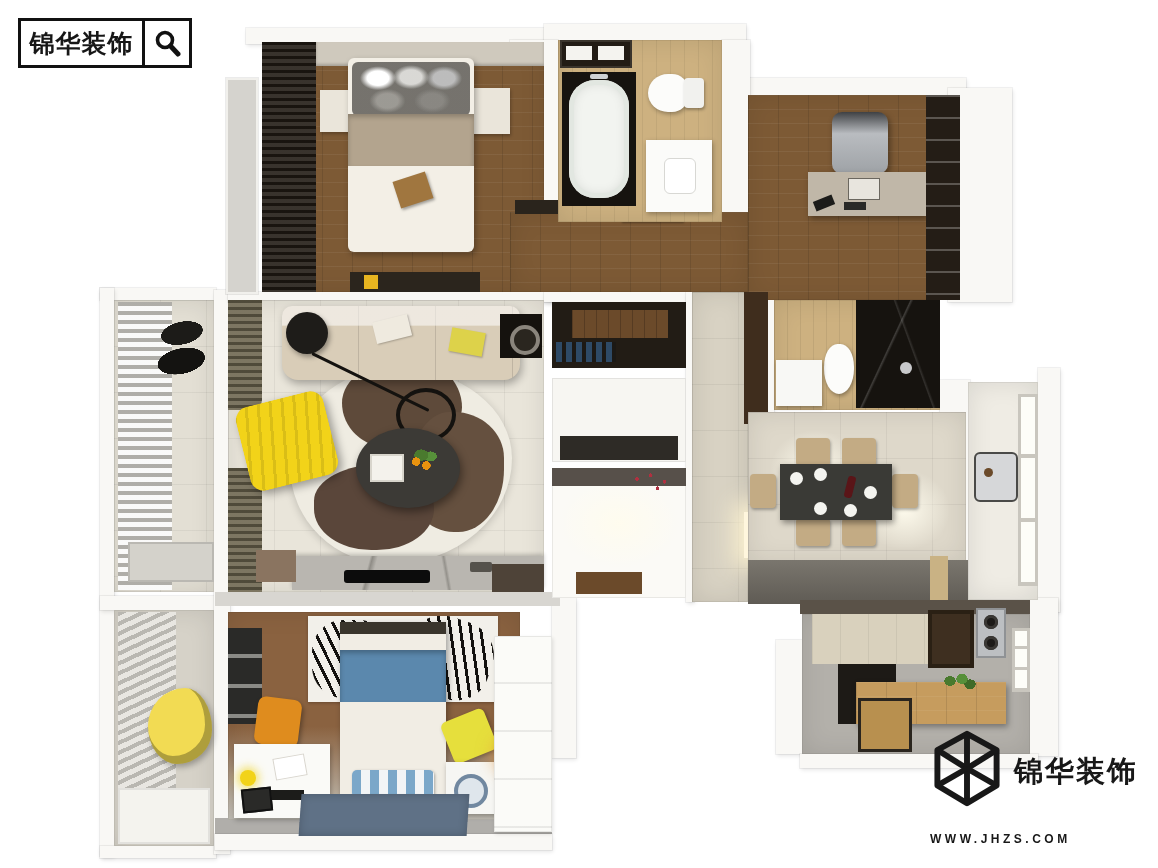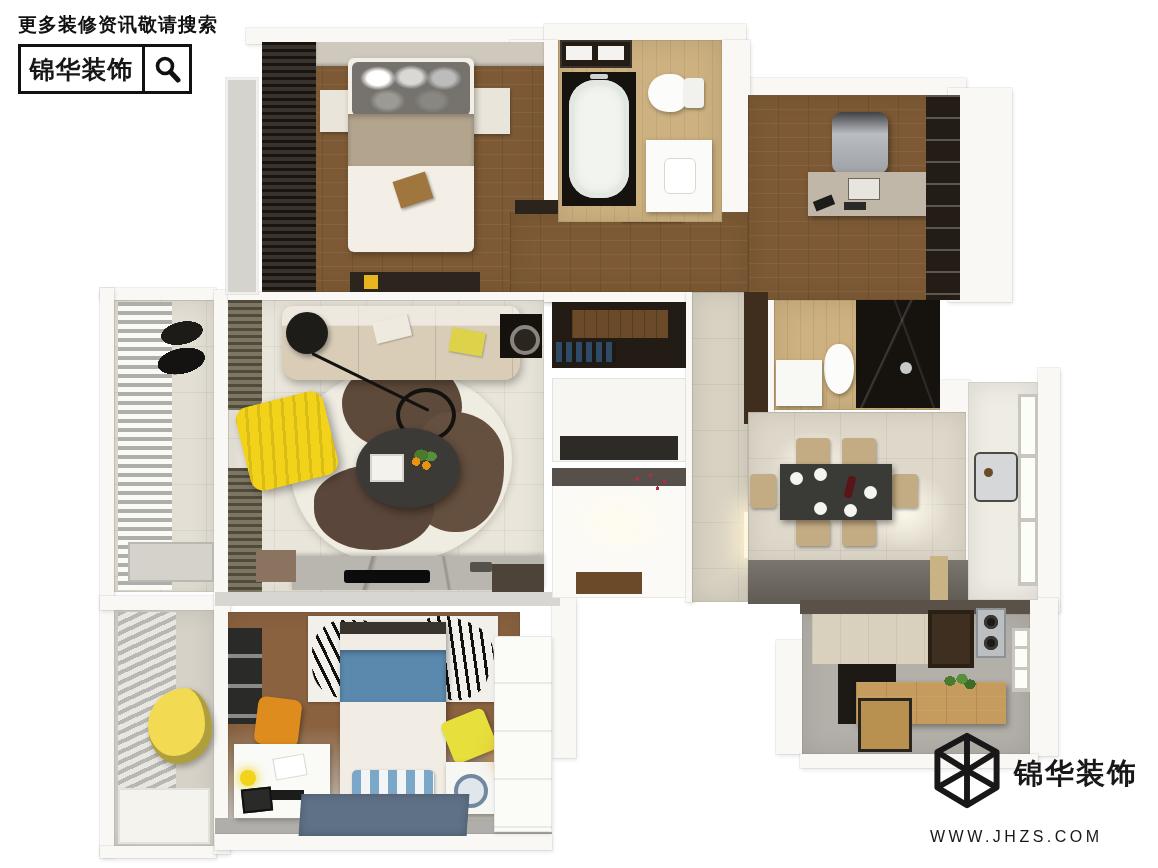--- a/index.html
+++ b/index.html
@@ -22,21 +22,21 @@
   .wm-line{font-size:19px;font-weight:bold;letter-spacing:1px;color:#111;}
   .wm-box{margin-top:6px;width:168px;height:44px;border:3px solid #111;display:flex;align-items:center;background:#fff;}
   .wm-brand{flex:1;text-align:center;font-size:25px;font-weight:bold;letter-spacing:1px;}
   .wm-mag{width:44px;height:100%;border-left:3px solid #111;display:flex;align-items:center;justify-content:center;}
   
   .logo{position:absolute;right:16px;bottom:22px;width:212px;}
   .logo-top{display:flex;align-items:center;}
   .logo-txt{margin-left:10px;font-weight:bold;color:#181818;}
   .logo-l1{font-size:29px;letter-spacing:2px;line-height:1.15;}
   .logo-l2{font-size:29px;letter-spacing:6px;line-height:1.15;}
-  .logo-url{margin-top:11px;font-size:16px;font-weight:normal;letter-spacing:3.5px;color:#181818;}
+  .logo-url{margin-top:17px;font-size:12px;font-weight:bold;letter-spacing:3.5px;color:#181818;}
 </style>
 </head>
 <body>
 
 <div class="a" style="left:0;top:0;width:1158px;height:868px;">
 
   <div class="w" style="left:246px;top:28px;width:318px;height:16px;"></div>
   <div class="w" style="left:544px;top:24px;width:202px;height:18px;"></div>
   <div class="w" style="left:734px;top:78px;width:232px;height:18px;"></div>
   <div class="w" style="left:948px;top:88px;width:64px;height:214px;"></div>
@@ -253,21 +253,20 @@
   <div class="a" style="left:858px;top:698px;width:48px;height:48px;background:#b8904f;border:3px solid #2a251e;"></div>
   <div class="a" style="left:938px;top:670px;width:40px;height:22px;background:
     radial-gradient(8px 7px at 30% 50%,#4a7a2e 70%,transparent 71%),
     radial-gradient(8px 7px at 60% 40%,#57903a 70%,transparent 71%),
     radial-gradient(8px 7px at 80% 65%,#3f6b28 70%,transparent 71%);"></div>
   <div class="a" style="left:1012px;top:628px;width:18px;height:64px;background:#fdfdf8;box-shadow:inset 0 0 0 3px #c9c6be;background-image:repeating-linear-gradient(180deg,transparent 0 18px,#c9c6be 18px 21px);"></div>
 
 </div>
 
 <div class="wm">
-  <div class="wm-line">更多装修资讯敬请搜索</div>
   <div class="wm-box">
     <div class="wm-brand">锦华装饰</div>
     <div class="wm-mag">
       <svg width="28" height="28" viewBox="0 0 28 28">
         <circle cx="12" cy="11" r="7.5" fill="none" stroke="#111" stroke-width="3.6"></circle>
         <line x1="17.5" y1="17" x2="25" y2="25" stroke="#111" stroke-width="5" stroke-linecap="round"></line>
       </svg>
     </div>
   </div>
 </div>

